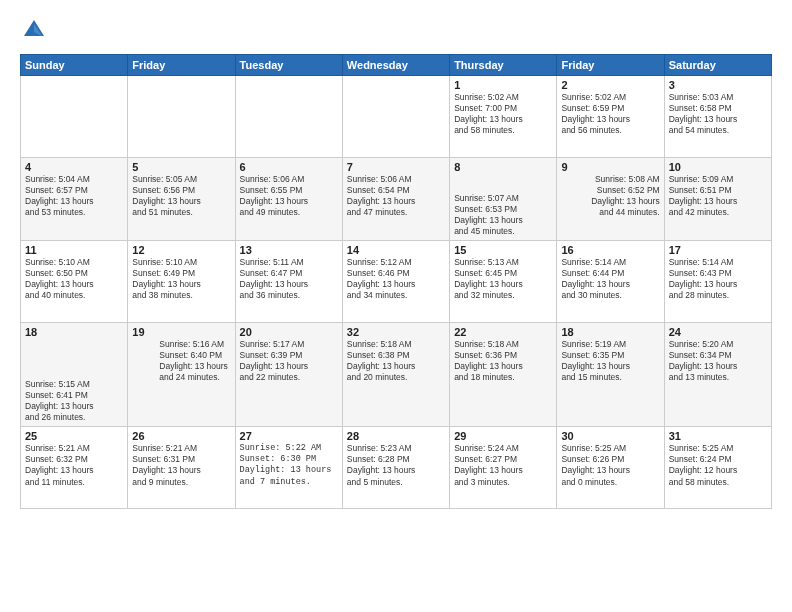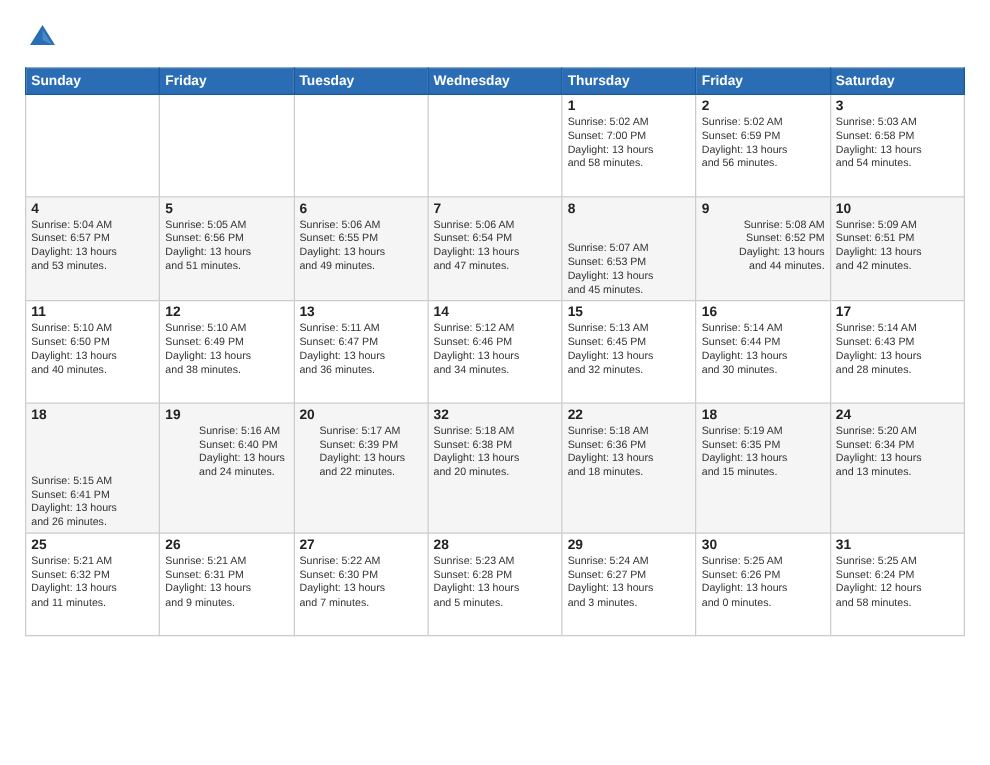--- a/index.html
+++ b/index.html
@@ -273,21 +273,21 @@
           </td>
           <td>
             <span class="day-number">19</span>
             <div class="day-info" style="white-space: pre-line; margin-left: 27px;">Sunrise: 5:16 AM
 Sunset: 6:40 PM
 Daylight: 13 hours
 and 24 minutes.</div>
           </td>
           <td>
             <span class="day-number">20</span>
-            <div class="day-info" style="white-space: pre-line; margin-left: 16px;">Sunrise: 5:17 AM
+            <div class="day-info" style="white-space: pre-line;">Sunrise: 5:17 AM
 Sunset: 6:39 PM
 Daylight: 13 hours
 and 22 minutes.</div>
           </td>
           <td>
             <span class="day-number">32</span>
             <div class="day-info" style="white-space: pre-line;">Sunrise: 5:18 AM
 Sunset: 6:38 PM
 Daylight: 13 hours
 and 20 minutes.</div>
@@ -324,21 +324,21 @@
           </td>
           <td>
             <span class="day-number">26</span>
             <div class="day-info" style="white-space: pre-line;">Sunrise: 5:21 AM
 Sunset: 6:31 PM
 Daylight: 13 hours
 and 9 minutes.</div>
           </td>
           <td>
             <span class="day-number">27</span>
-            <div class="day-info" style="white-space: pre-line;">Sunrise: 5:22 AM
+            <div class="day-info" style="white-space: pre-line; font-family: Liberation Mono, monospace;">Sunrise: 5:22 AM
 Sunset: 6:30 PM
 Daylight: 13 hours
 and 7 minutes.</div>
           </td>
           <td>
             <span class="day-number">28</span>
             <div class="day-info" style="white-space: pre-line;">Sunrise: 5:23 AM
 Sunset: 6:28 PM
 Daylight: 13 hours
 and 5 minutes.</div>

